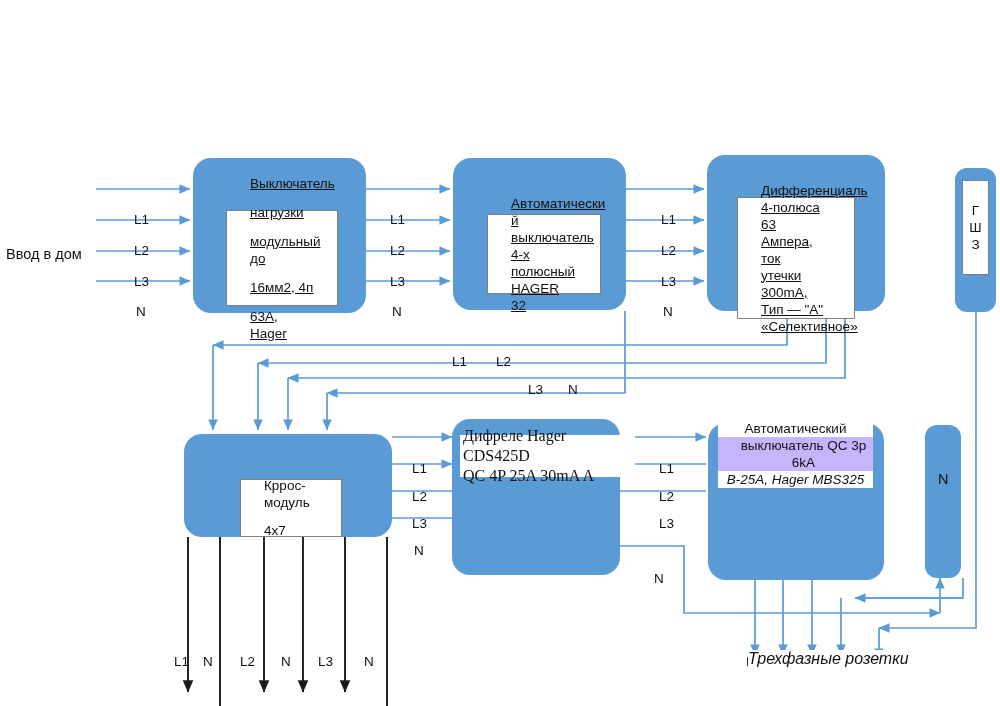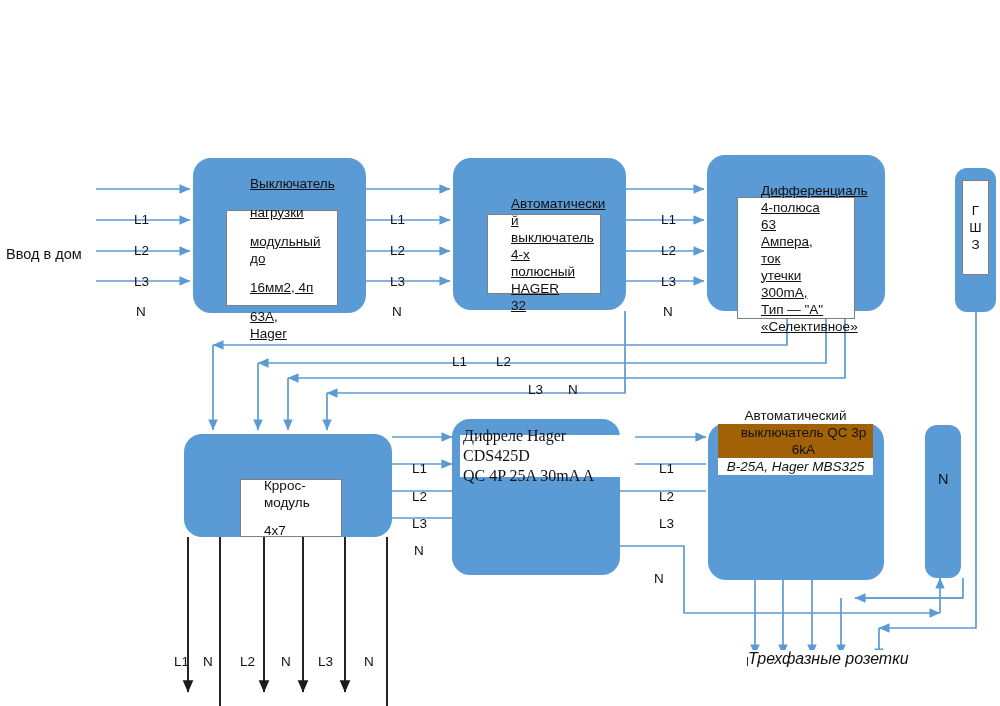--- a/index.html
+++ b/index.html
@@ -147,23 +147,23 @@
     <span>4x7</span>
   </div>
 
   <div class="block" style="left:452px;top:419px;width:168px;height:156px;"></div>
   <div class="inner serif" style="left:460px;top:435px;width:175px;height:42px;border:none;padding:1px 3px;">
     <span>Дифреле Hager CDS425D</span>
     <span>QC 4P 25A 30mA A</span>
   </div>
 
   <div class="block" style="left:708px;top:423px;width:176px;height:157px;"></div>
-  <div class="inner ctr" style="left:718px;top:418px;width:155px;height:46px;border:none;background:transparent;">
+  <div class="inner ctr" style="left:718px;top:431px;width:155px;height:46px;border:none;background:transparent;">
     <span class="ctr" style="background:#fff;">Автоматический</span>
-    <span class="ctr" style="background:#a16207;padding-left:16px;">выключатель QC 3p 6kA</span>
+    <span class="ctr" style="background:#c4b5fd;padding-left:16px;">выключатель QC 3p 6kA</span>
     <span class="ctr" style="background:#fff;font-style:italic;">B-25A, Hager MBS325</span>
   </div>
 
   <div class="block narrow" style="left:925px;top:425px;width:36px;height:153px;"></div>
   <div class="lbl big" style="left:938px;top:437px;">N</div>
 
   <div class="lbl big" style="left:6px;top:212px;">Ввод в дом</div>
 
   <div class="lbl" style="left:134px;top:178px;">L1</div>
   <div class="lbl" style="left:134px;top:209px;">L2</div>

